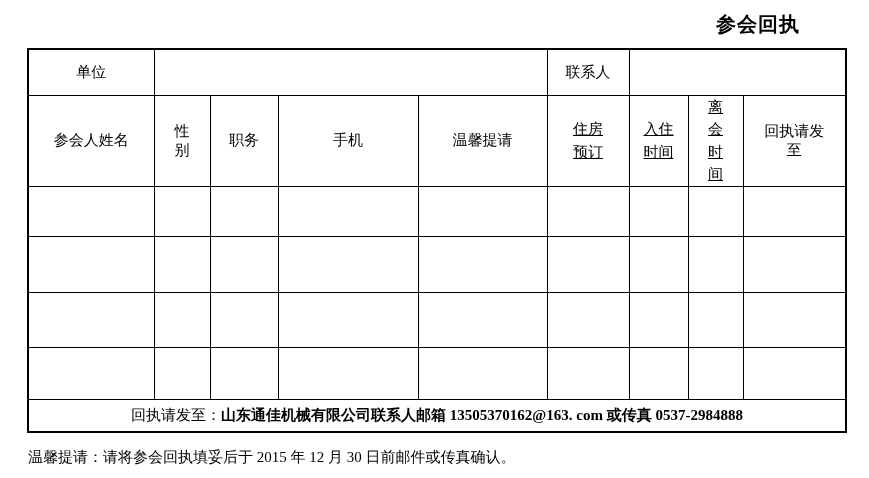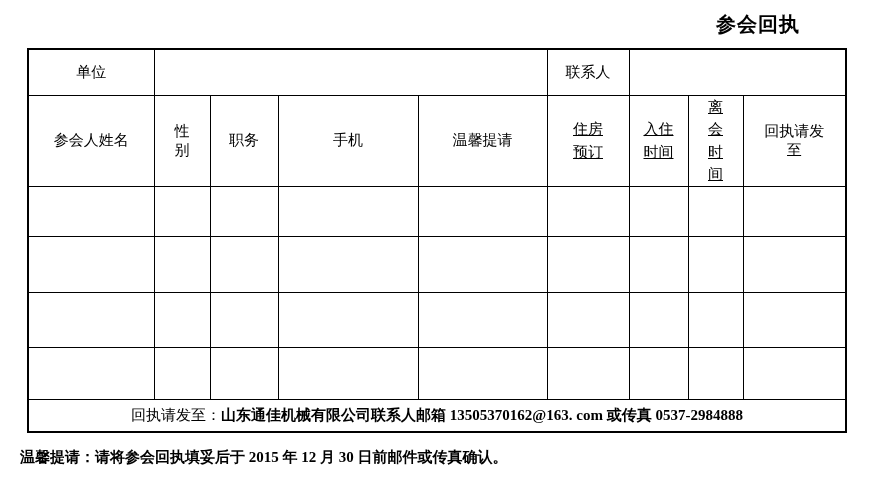--- a/index.html
+++ b/index.html
@@ -57,25 +57,24 @@
   }
   td.footer-cell {
     text-align: left;
     padding-left: 8px;
     font-size: 15px;
     white-space: nowrap;
   }
   td.footer-cell strong { font-weight: bold; }
   .note {
     position: absolute;
-    left: 20px;
+    left: 28px;
     top: 448px;
     font-size: 15px;
     white-space: nowrap;
-    font-weight: bold;
   }
 </style>
 </head>
 <body>
 
 <div class="page">
 
   <div class="title">参会回执</div>
 
   <table class="reply">

